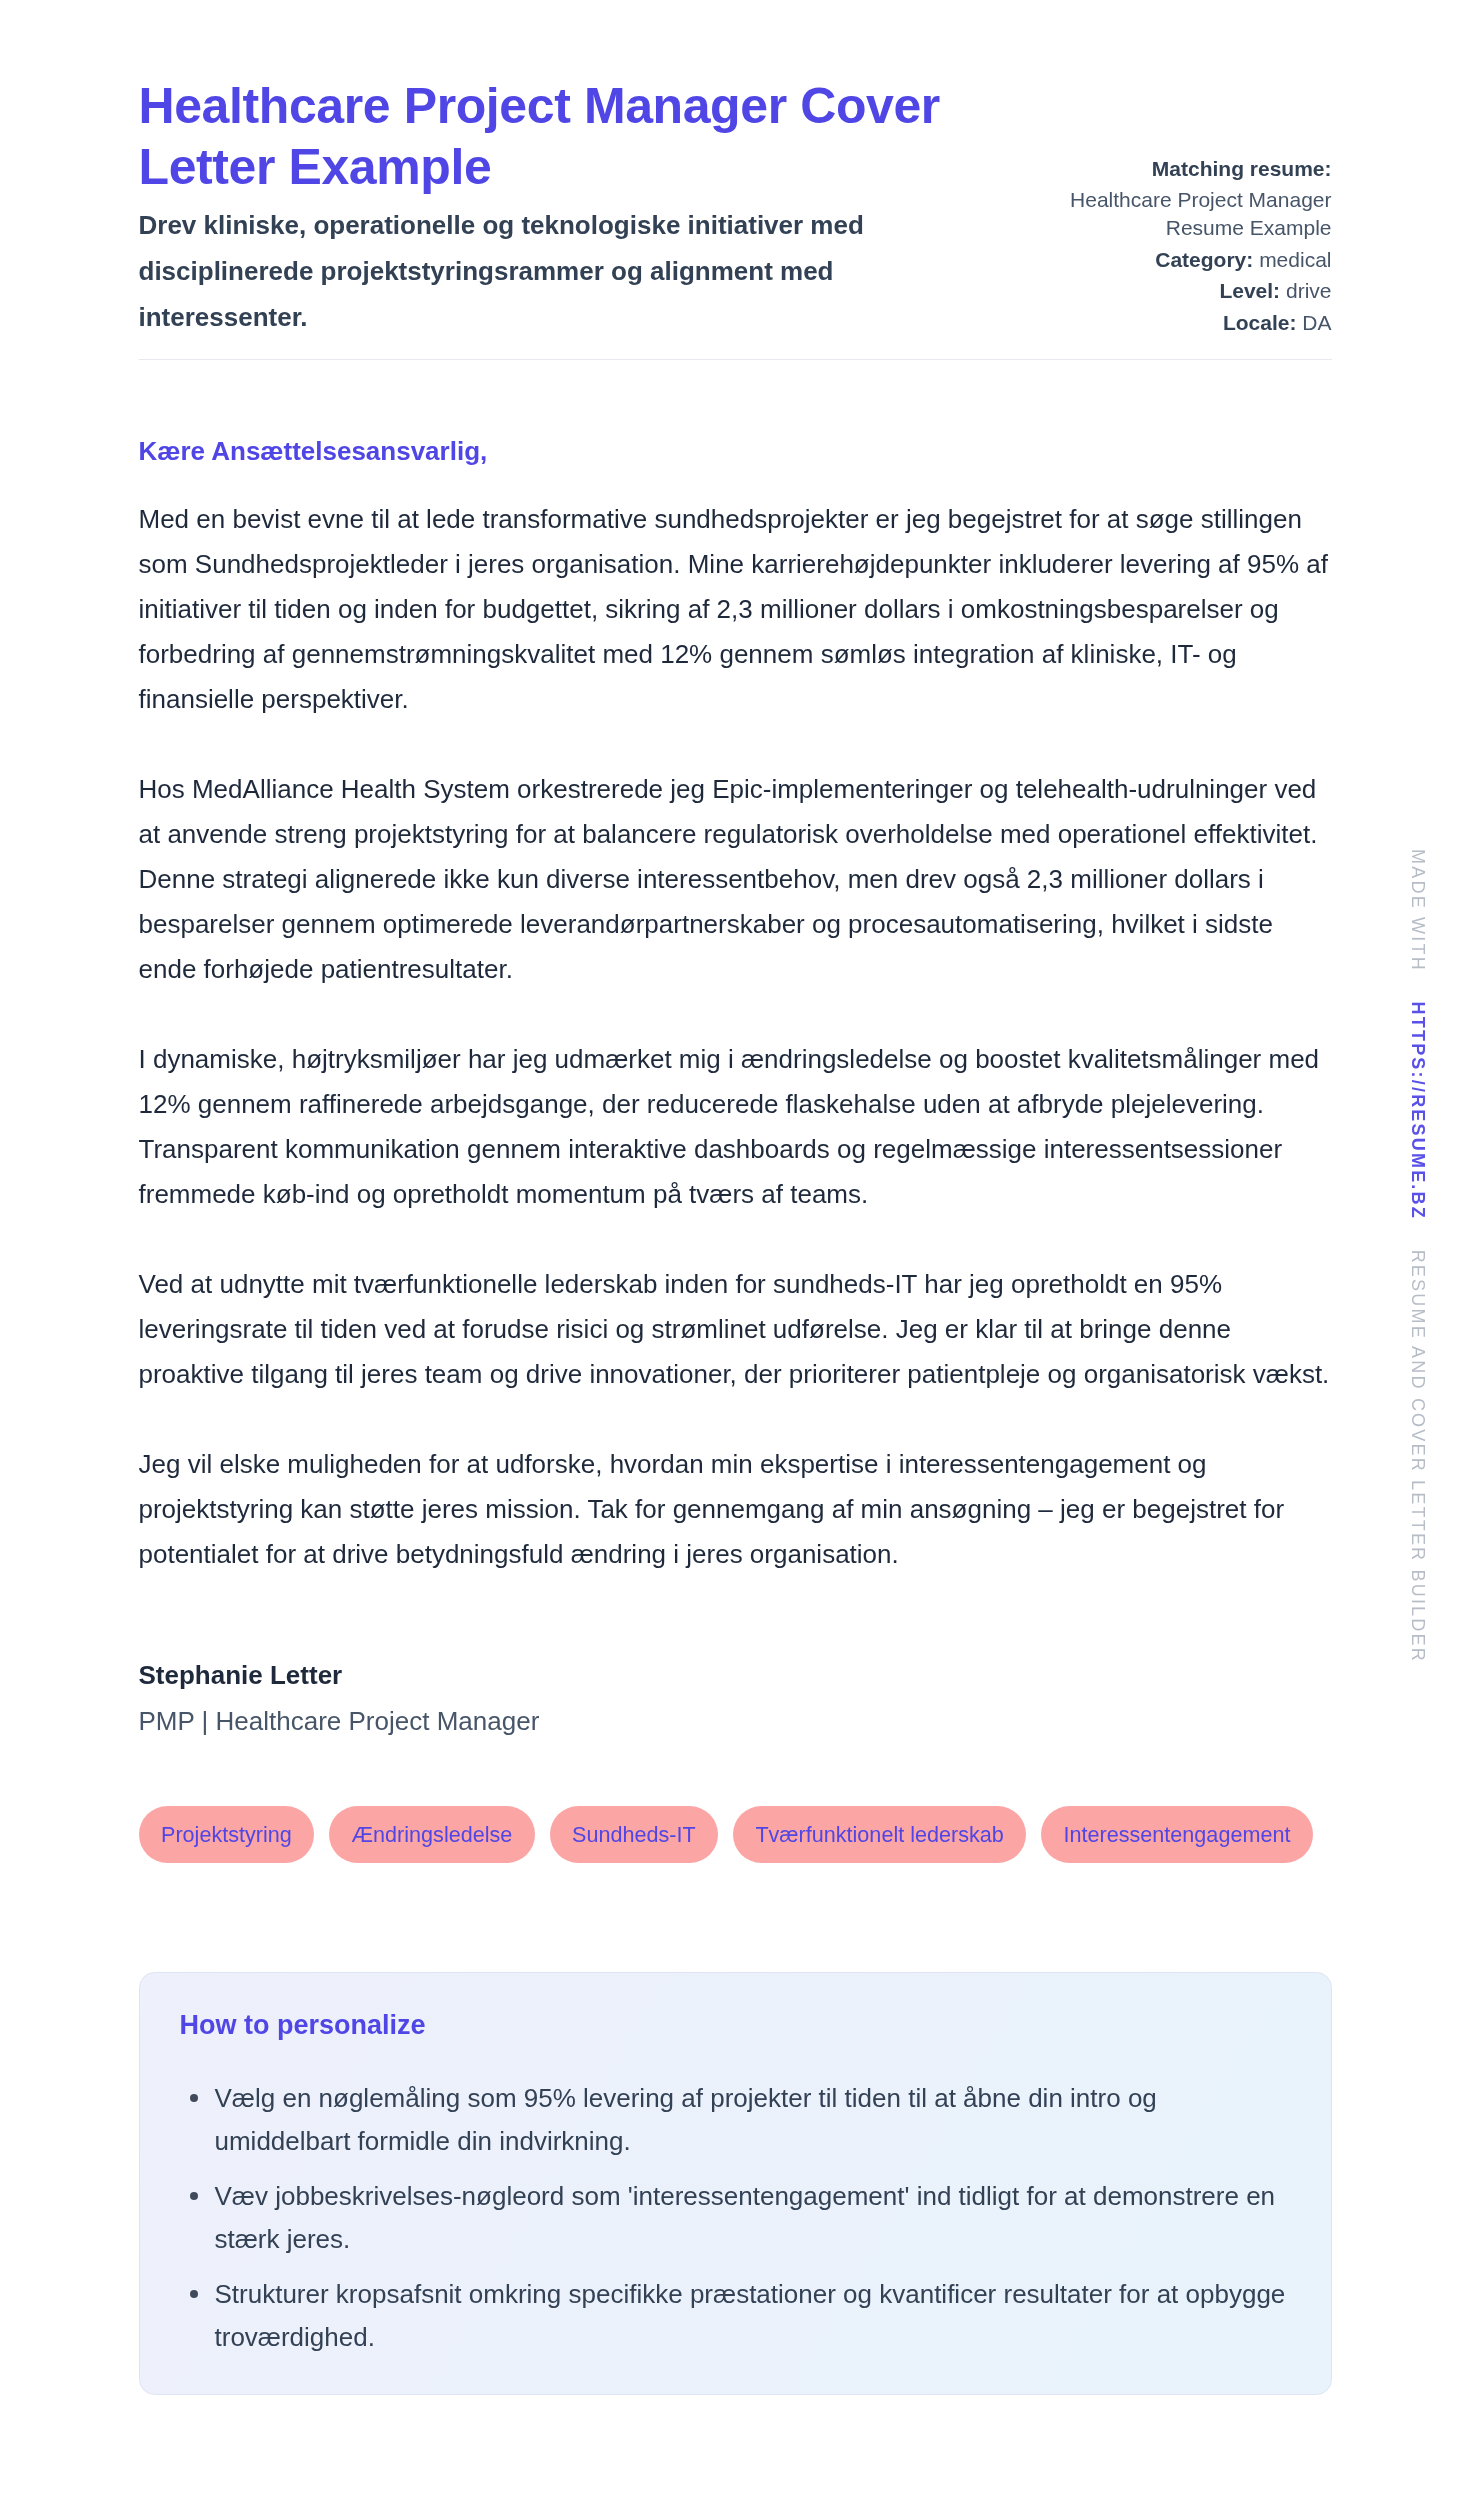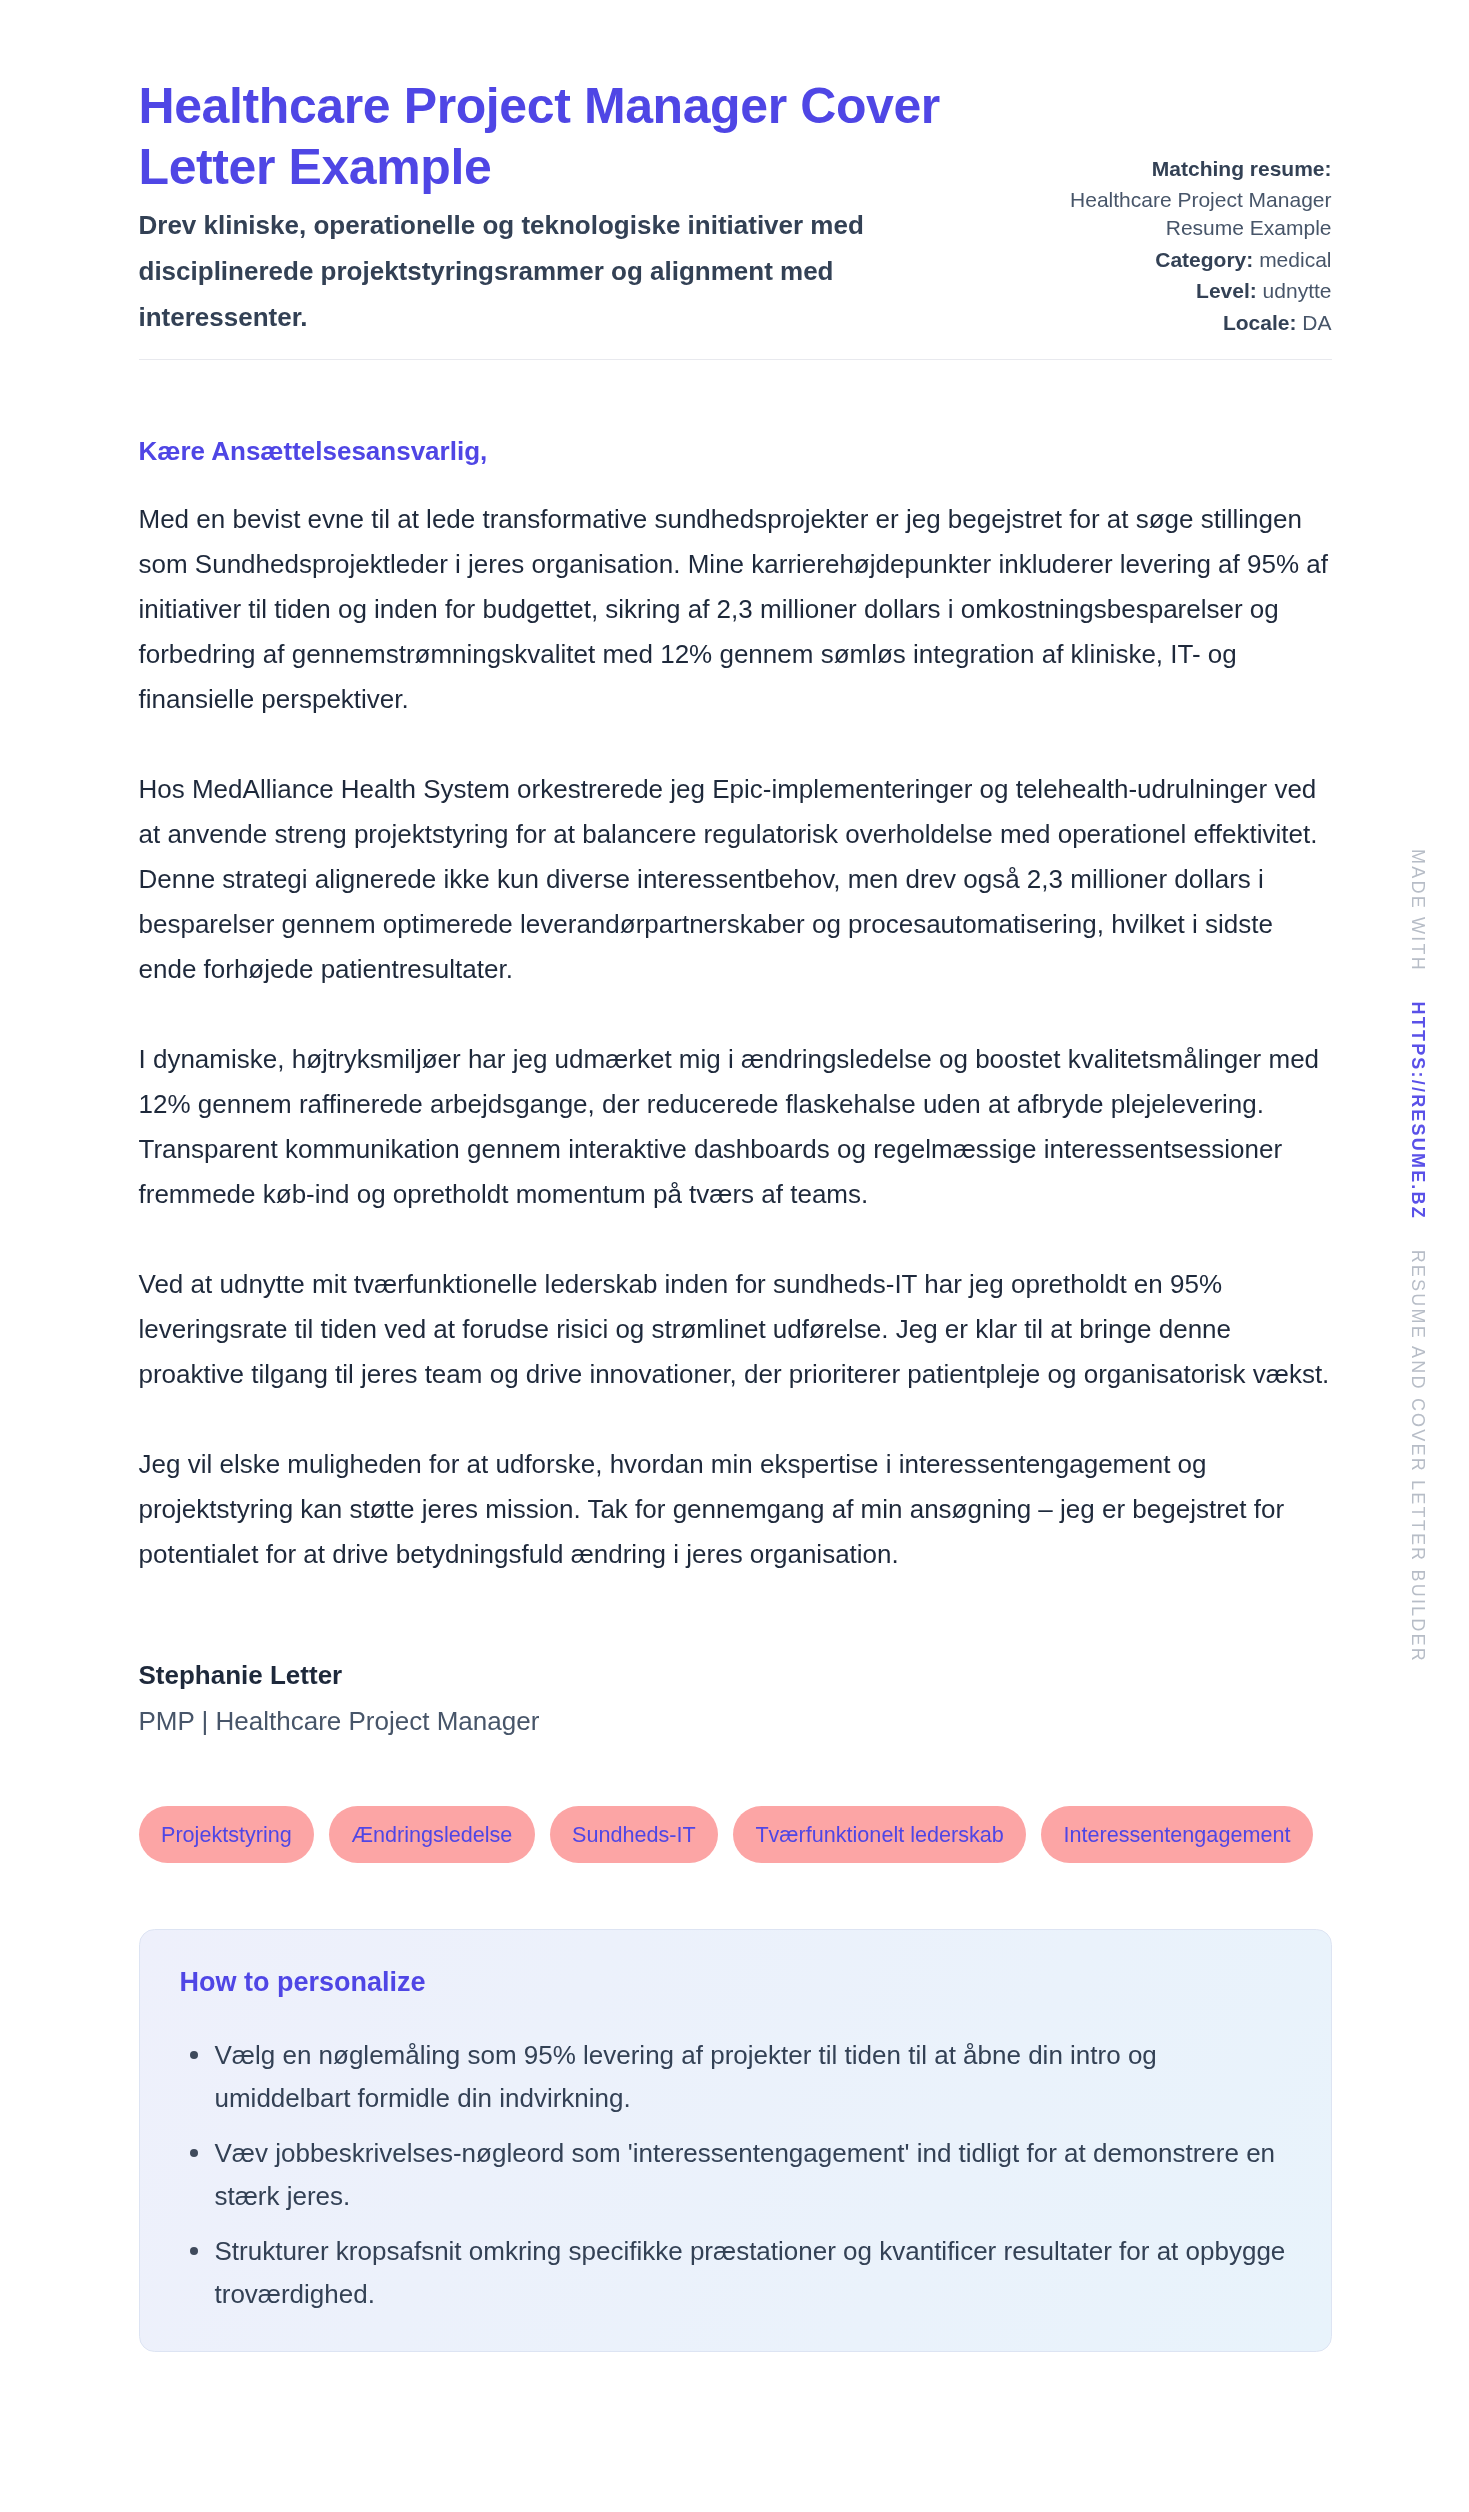--- a/index.html
+++ b/index.html
@@ -40,21 +40,21 @@
   
   .tags { margin-top:62px; display:flex; flex-wrap:wrap; gap:14.7px; }
   .tag {
     background:#fca5a5; color:#4f46e5;
     font-size:21.6px; font-weight:500; line-height:27px;
     padding:14.7px 22.5px; border-radius:29px; white-space:nowrap;
   }
 
   
   .personalize {
-    margin-top:66px;
+    margin-top:109px;
     background:linear-gradient(120deg,#eef0fb 0%,#e8f3fb 100%);
     border:0.9px solid #dde4f3; border-radius:15.6px;
     padding:36px 40px 35px 40px;
   }
   .personalize-heading { color:#4f46e5; font-size:27px; font-weight:700; line-height:33px; margin-bottom:35px; }
   .personalize ul { list-style:none; }
   .personalize li {
     position:relative; padding-left:35px;
     color:#334155; font-size:26px; line-height:43px;
   }
@@ -89,21 +89,21 @@
       </div>
       <div class="meta-row">
         <a href="#" class="meta-link">Healthcare Project Manager Resume Example</a>
       </div>
       <div class="meta-row">
         <span class="meta-label">Category:</span>
         <span>medical</span>
       </div>
       <div class="meta-row">
         <span class="meta-label">Level:</span>
-        <span>udnytte</span>
+        <span>drive</span>
       </div>
       <div class="meta-row">
         <span class="meta-label">Locale:</span>
         <span>DA</span>
       </div>
     </div>
   </div>
 
   <hr class="divider">
 

